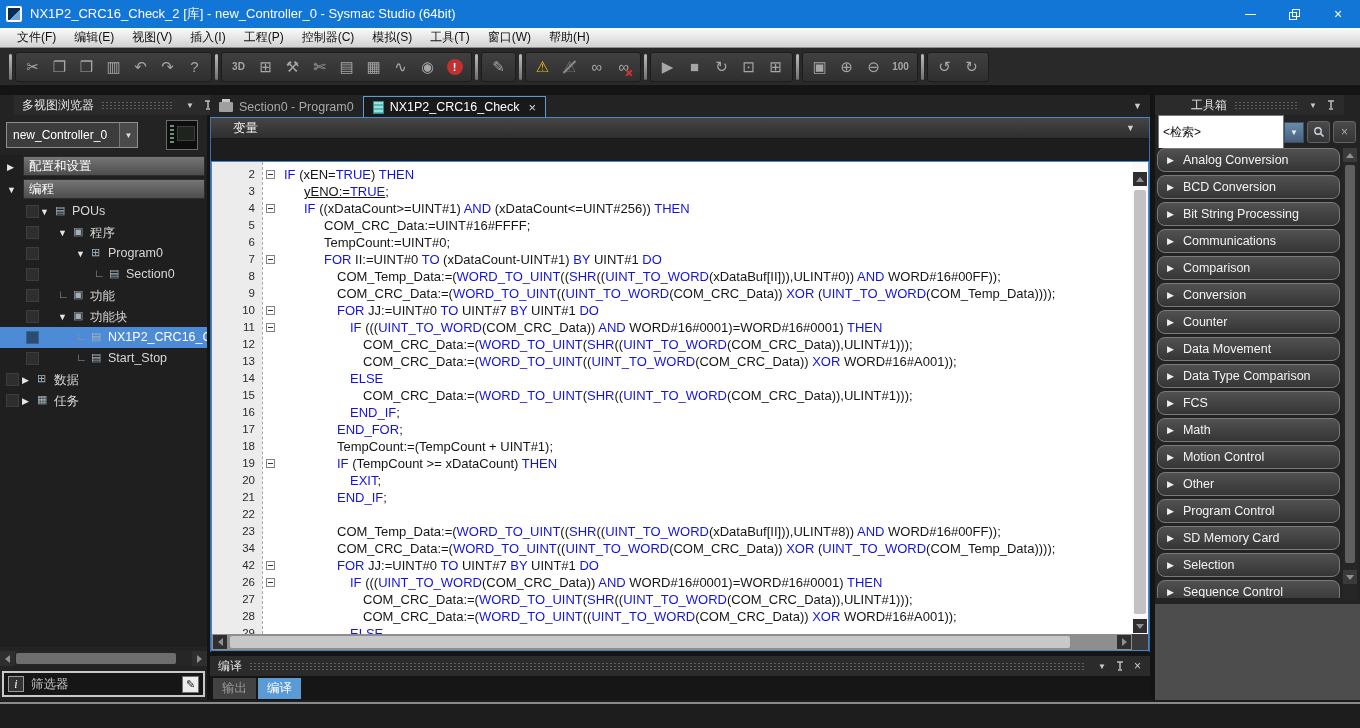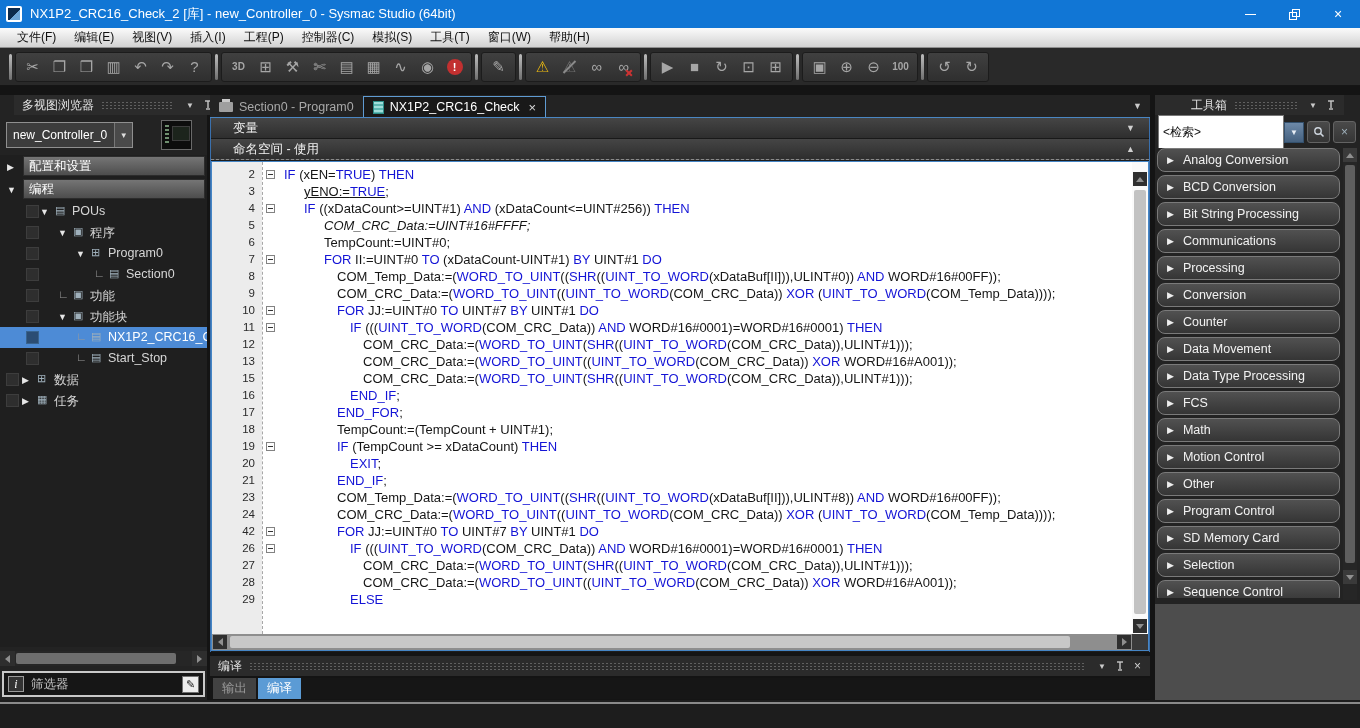--- a/index.html
+++ b/index.html
@@ -53,21 +53,21 @@
   .phead .dots{flex:1;height:9px;margin:0 7px;
                background-image:radial-gradient(circle,#606060 0.9px,transparent 1px);
                background-size:4px 3px;}
   .phead .harrow{color:#c9c9c9;font-size:8px;padding:0 5px;}
   .phead svg{margin:0 4px;}
   .phead .hclose{color:#d0d0d0;font-size:12px;padding:0 5px;}
 
   
   .explorer{position:absolute;left:0;top:95px;width:207px;height:610px;background:#232323;}
   .explorer .phead{left:0;top:0;width:207px;margin-left:14px;}
-  .selrow{position:absolute;left:0;top:22px;width:192px;height:36px;background:#232323;
+  .selrow{position:absolute;left:0;top:22px;width:207px;height:36px;background:#232323;
           display:flex;align-items:center;}
   .devsel{margin-left:6px;width:132px;height:26px;border:1px solid #8f8f8f;background:#3c3c3c;
           display:flex;align-items:center;}
   .devsel .dtext{flex:1;color:#fff;font-size:12px;padding-left:6px;white-space:nowrap;overflow:hidden;}
   .devsel .darrow{width:18px;height:24px;border-left:1px solid #777;background:#4a4a4a;
                   color:#ddd;font-size:8px;display:flex;align-items:center;justify-content:center;}
   .plc{margin-left:28px;width:32px;height:30px;background:#0d0d0d;border:1px solid #6a6a6a;position:relative;}
   .plc::before{content:"";position:absolute;left:3px;top:4px;width:4px;height:20px;
                background:repeating-linear-gradient(#6f8f6f 0 2px,transparent 2px 4px);}
   .plc::after{content:"";position:absolute;left:10px;top:5px;width:16px;height:13px;
@@ -395,24 +395,20 @@
     </div>
     <div class="tabbar-dd">▼</div>
   </div>
   <div class="tabbar-underline"></div>
 
   <div class="centerpane">
     <div class="cbar">
       <span class="cbar-label">变量</span>
       <span class="cbar-arrow">▼</span>
     </div>
-    <div class="cbar dotted-bottom">
-      <span class="cbar-label">命名空间 - 使用</span>
-      <span class="cbar-arrow">▲</span>
-    </div>
 
     <div class="editor-frame">
       <div class="code-viewport">
         <div class="gutterbg"></div>
         <div class="foldbg"></div>
         <div id="code-rows">
             <div class="crow">
               <span class="cnum">2</span>
               <span class="cfold">
                 <span class="foldbox"></span>
@@ -427,21 +423,21 @@
             <div class="crow">
               <span class="cnum">4</span>
               <span class="cfold">
                 <span class="foldbox"></span>
               </span>
               <span class="ctext" style="padding-left: 26px;"><span class="kw">IF</span> ((xDataCount&gt;=UINT#1) <span class="kw">AND</span> (xDataCount&lt;=UINT#256)) <span class="kw">THEN</span></span>
             </div>
             <div class="crow">
               <span class="cnum">5</span>
               <span class="cfold"></span>
-              <span class="ctext" style="padding-left: 46px; font-style: italic;">COM_CRC_Data:=UINT#16#FFFF;</span>
+              <span class="ctext" style="padding-left: 46px;">COM_CRC_Data:=UINT#16#FFFF;</span>
             </div>
             <div class="crow">
               <span class="cnum">6</span>
               <span class="cfold"></span>
               <span class="ctext" style="padding-left: 46px;">TempCount:=UINT#0;</span>
             </div>
             <div class="crow">
               <span class="cnum">7</span>
               <span class="cfold">
                 <span class="foldbox"></span>
@@ -476,20 +472,25 @@
               <span class="cnum">12</span>
               <span class="cfold"></span>
               <span class="ctext" style="padding-left: 85px;">COM_CRC_Data:=(<span class="kw">WORD_TO_UINT</span>(<span class="kw">SHR</span>((<span class="kw">UINT_TO_WORD</span>(COM_CRC_Data)),ULINT#1)));</span>
             </div>
             <div class="crow">
               <span class="cnum">13</span>
               <span class="cfold"></span>
               <span class="ctext" style="padding-left: 85px;">COM_CRC_Data:=(<span class="kw">WORD_TO_UINT</span>((<span class="kw">UINT_TO_WORD</span>(COM_CRC_Data)) <span class="kw">XOR</span> WORD#16#A001));</span>
             </div>
             <div class="crow">
+              <span class="cnum">14</span>
+              <span class="cfold"></span>
+              <span class="ctext" style="padding-left: 72px;"><span class="kw">ELSE</span></span>
+            </div>
+            <div class="crow">
               <span class="cnum">15</span>
               <span class="cfold"></span>
               <span class="ctext" style="padding-left: 85px;">COM_CRC_Data:=(<span class="kw">WORD_TO_UINT</span>(<span class="kw">SHR</span>((<span class="kw">UINT_TO_WORD</span>(COM_CRC_Data)),ULINT#1)));</span>
             </div>
             <div class="crow">
               <span class="cnum">16</span>
               <span class="cfold"></span>
               <span class="ctext" style="padding-left: 72px;"><span class="kw">END_IF</span>;</span>
             </div>
             <div class="crow">
@@ -513,26 +514,31 @@
               <span class="cnum">20</span>
               <span class="cfold"></span>
               <span class="ctext" style="padding-left: 72px;"><span class="kw">EXIT</span>;</span>
             </div>
             <div class="crow">
               <span class="cnum">21</span>
               <span class="cfold"></span>
               <span class="ctext" style="padding-left: 59px;"><span class="kw">END_IF</span>;</span>
             </div>
             <div class="crow">
+              <span class="cnum">22</span>
+              <span class="cfold"></span>
+              <span class="ctext" style="padding-left: 6px;"></span>
+            </div>
+            <div class="crow">
               <span class="cnum">23</span>
               <span class="cfold"></span>
               <span class="ctext" style="padding-left: 59px;">COM_Temp_Data:=(<span class="kw">WORD_TO_UINT</span>((<span class="kw">SHR</span>((<span class="kw">UINT_TO_WORD</span>(xDataBuf[II])),ULINT#8)) <span class="kw">AND</span> WORD#16#00FF));</span>
             </div>
             <div class="crow">
-              <span class="cnum">24</span>
+              <span class="cnum">34</span>
               <span class="cfold"></span>
               <span class="ctext" style="padding-left: 59px;">COM_CRC_Data:=(<span class="kw">WORD_TO_UINT</span>((<span class="kw">UINT_TO_WORD</span>(COM_CRC_Data)) <span class="kw">XOR</span> (<span class="kw">UINT_TO_WORD</span>(COM_Temp_Data))));</span>
             </div>
             <div class="crow">
               <span class="cnum">42</span>
               <span class="cfold">
                 <span class="foldbox"></span>
               </span>
               <span class="ctext" style="padding-left: 59px;"><span class="kw">FOR</span> JJ:=UINT#0 <span class="kw">TO</span> UINT#7 <span class="kw">BY</span> UINT#1 <span class="kw">DO</span></span>
             </div>
@@ -636,37 +642,37 @@
         <div class="toolcat">
           <span class="tc-arrow">▶</span>
           <span class="tc-label">Bit String Processing</span>
         </div>
         <div class="toolcat">
           <span class="tc-arrow">▶</span>
           <span class="tc-label">Communications</span>
         </div>
         <div class="toolcat">
           <span class="tc-arrow">▶</span>
-          <span class="tc-label">Processing</span>
+          <span class="tc-label">Comparison</span>
         </div>
         <div class="toolcat">
           <span class="tc-arrow">▶</span>
           <span class="tc-label">Conversion</span>
         </div>
         <div class="toolcat">
           <span class="tc-arrow">▶</span>
           <span class="tc-label">Counter</span>
         </div>
         <div class="toolcat">
           <span class="tc-arrow">▶</span>
           <span class="tc-label">Data Movement</span>
         </div>
         <div class="toolcat">
           <span class="tc-arrow">▶</span>
-          <span class="tc-label">Data Type Processing</span>
+          <span class="tc-label">Data Type Comparison</span>
         </div>
         <div class="toolcat">
           <span class="tc-arrow">▶</span>
           <span class="tc-label">FCS</span>
         </div>
         <div class="toolcat">
           <span class="tc-arrow">▶</span>
           <span class="tc-label">Math</span>
         </div>
         <div class="toolcat">

